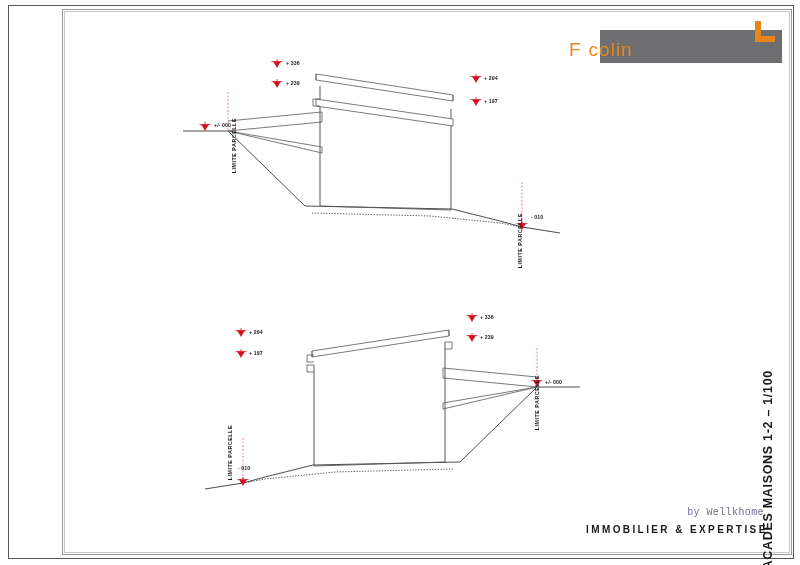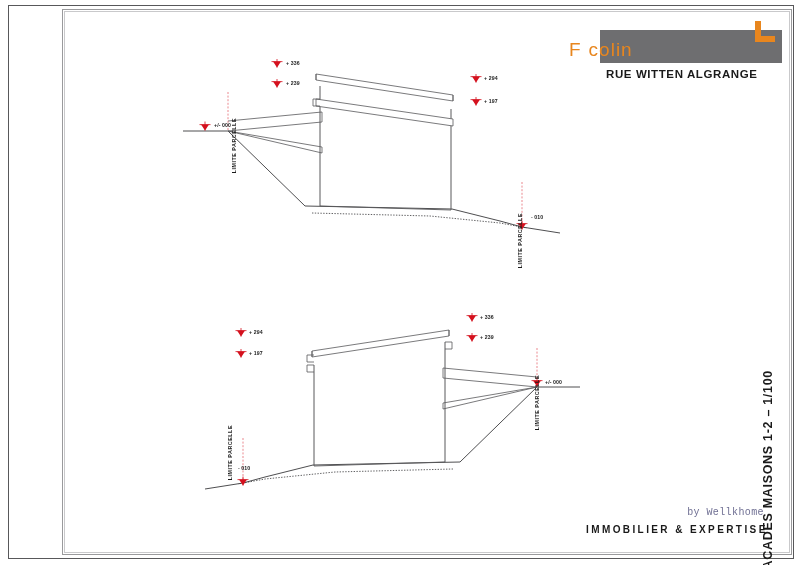--- a/index.html
+++ b/index.html
@@ -364,21 +364,20 @@
 
   <div class="title-block">
     <div class="tb-gray-bar"></div>
     <div class="tb-orange-corner">
       <div class="v"></div>
         <div class="h"></div>
     </div>
     <div class="tb-brand">
       <span class="f">F</span><span class="colin">colin</span>
     </div>
-    <div class="tb-address">RUE  WITTEN  ALGRANGE</div>
   </div>
 
   <div class="cordier-block">
     <div class="cordier-by">by Wellkhome</div>
     <div class="cordier-tagline">IMMOBILIER &amp; EXPERTISE</div>
   </div>
 
   <div class="sheet-caption">FACADES MAISONS 1-2 – 1/100</div>
 
 </div>

